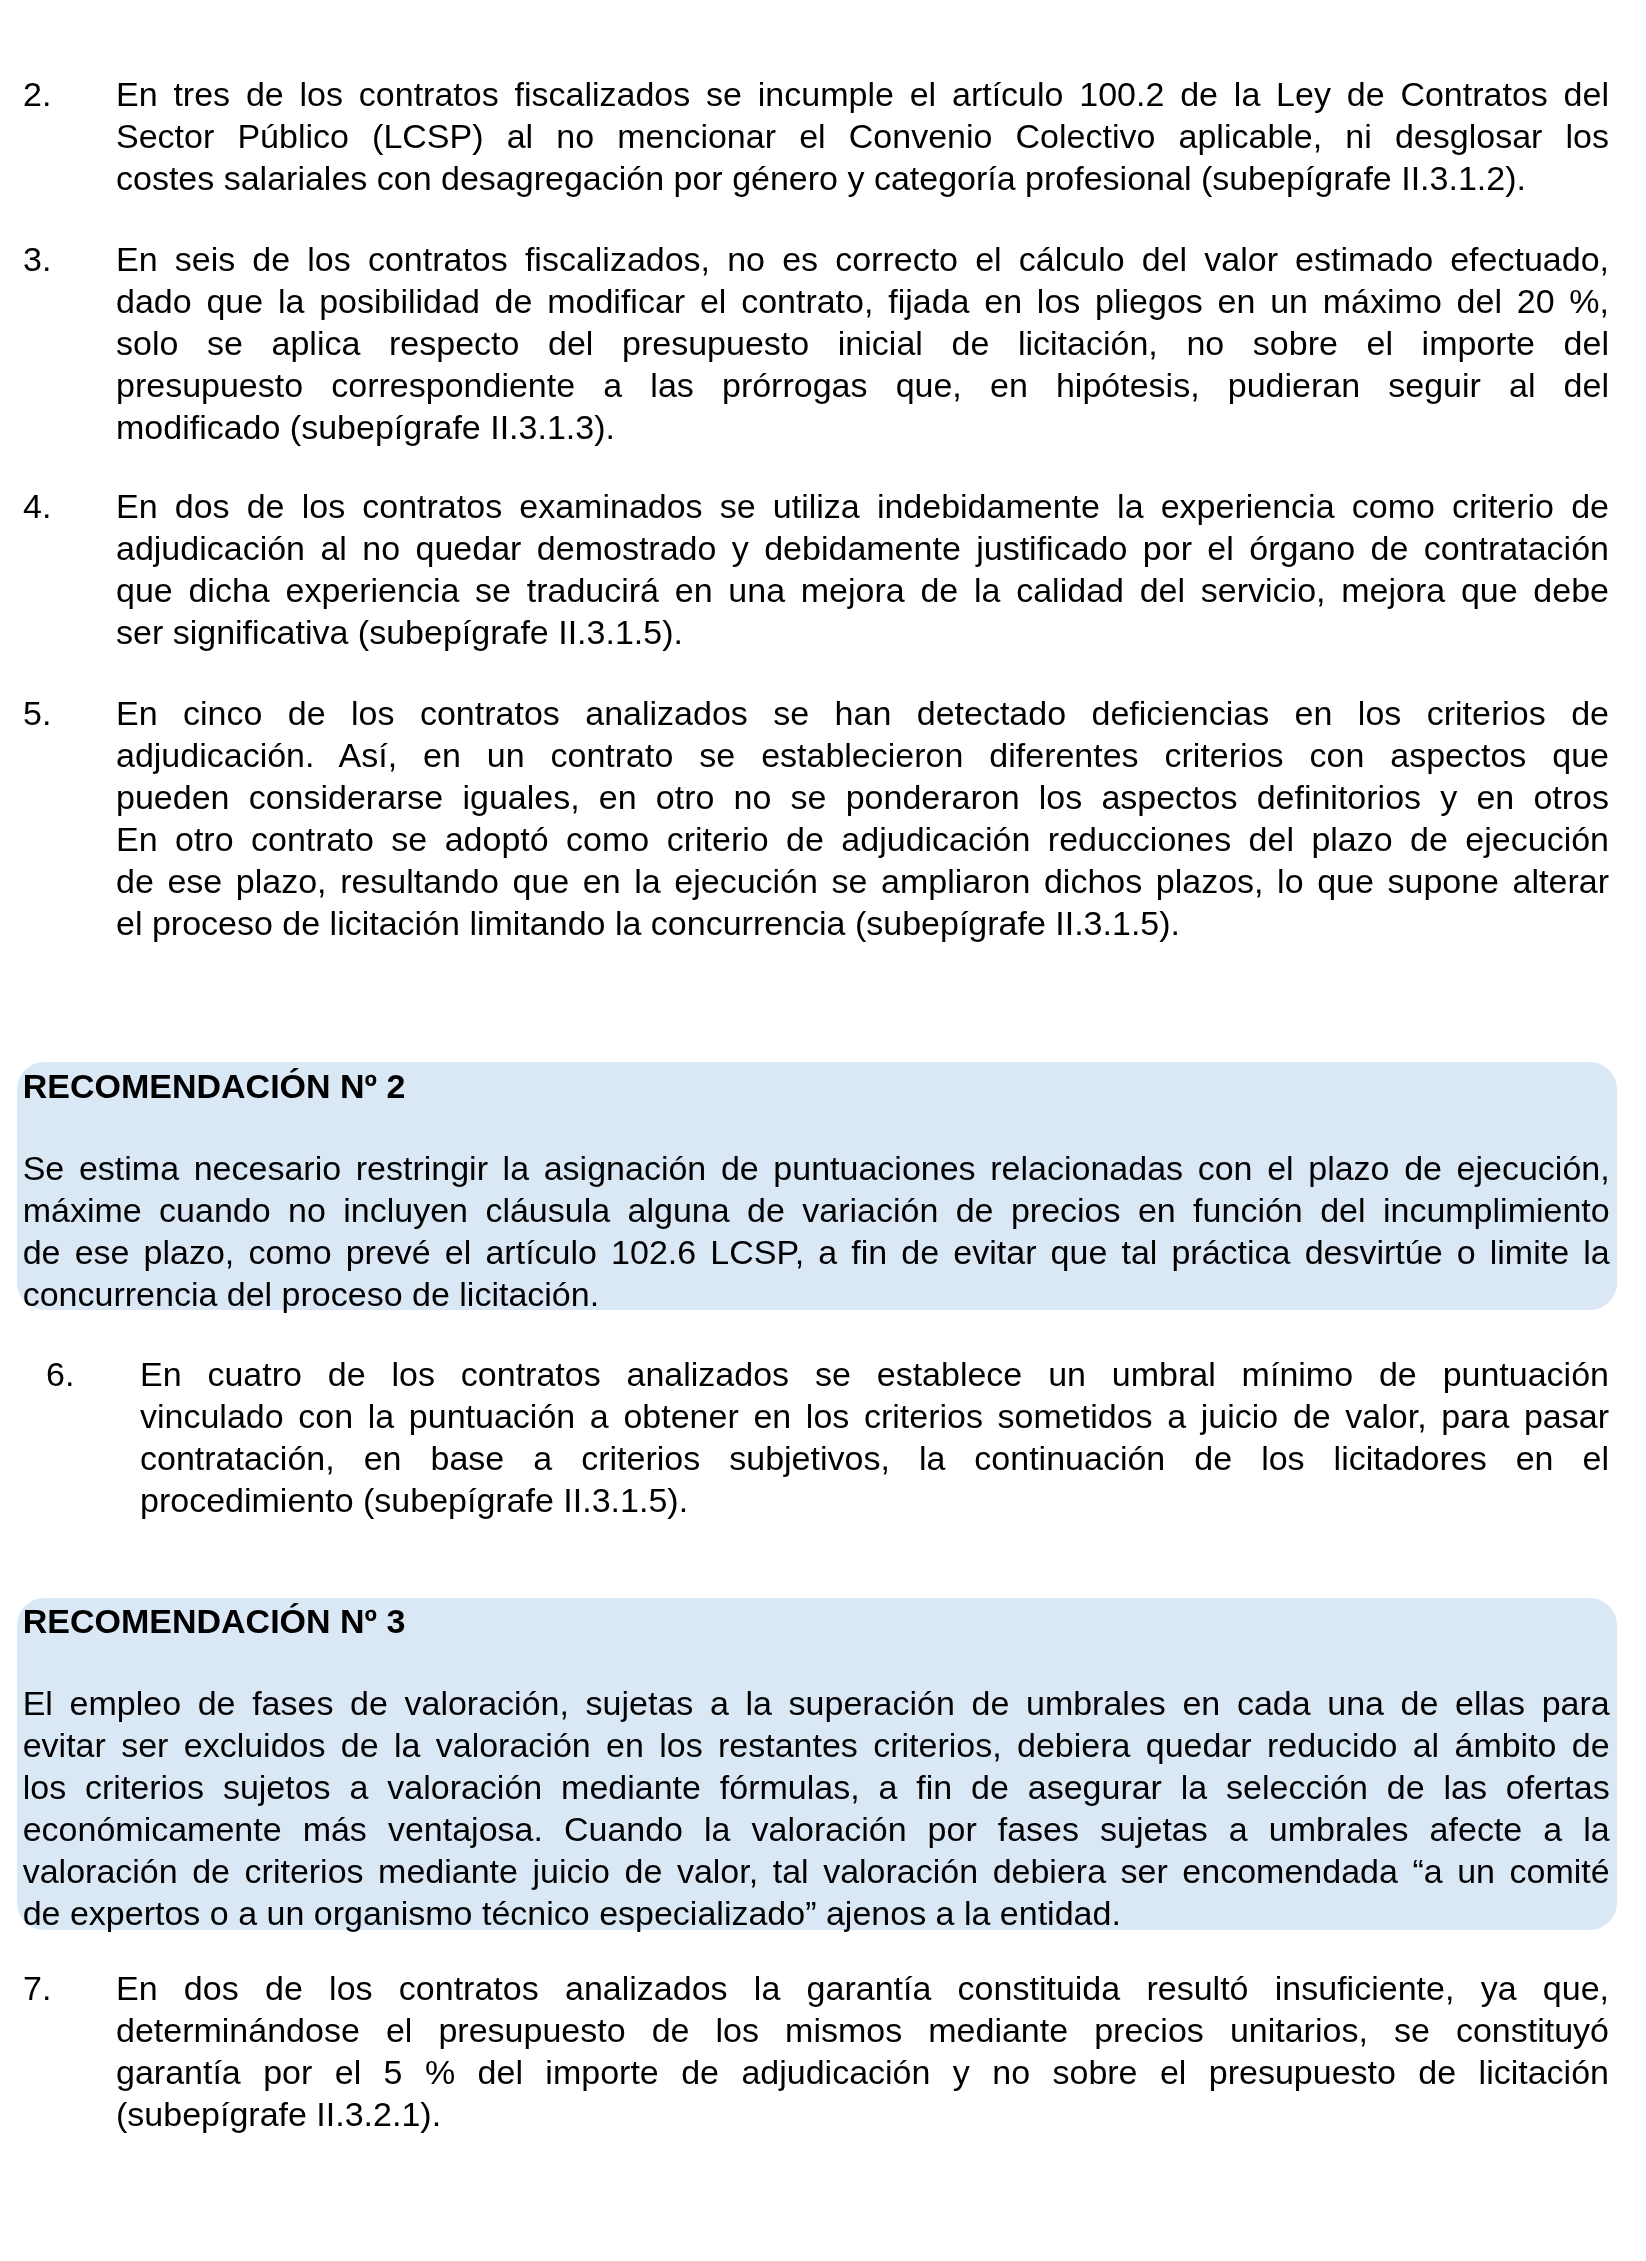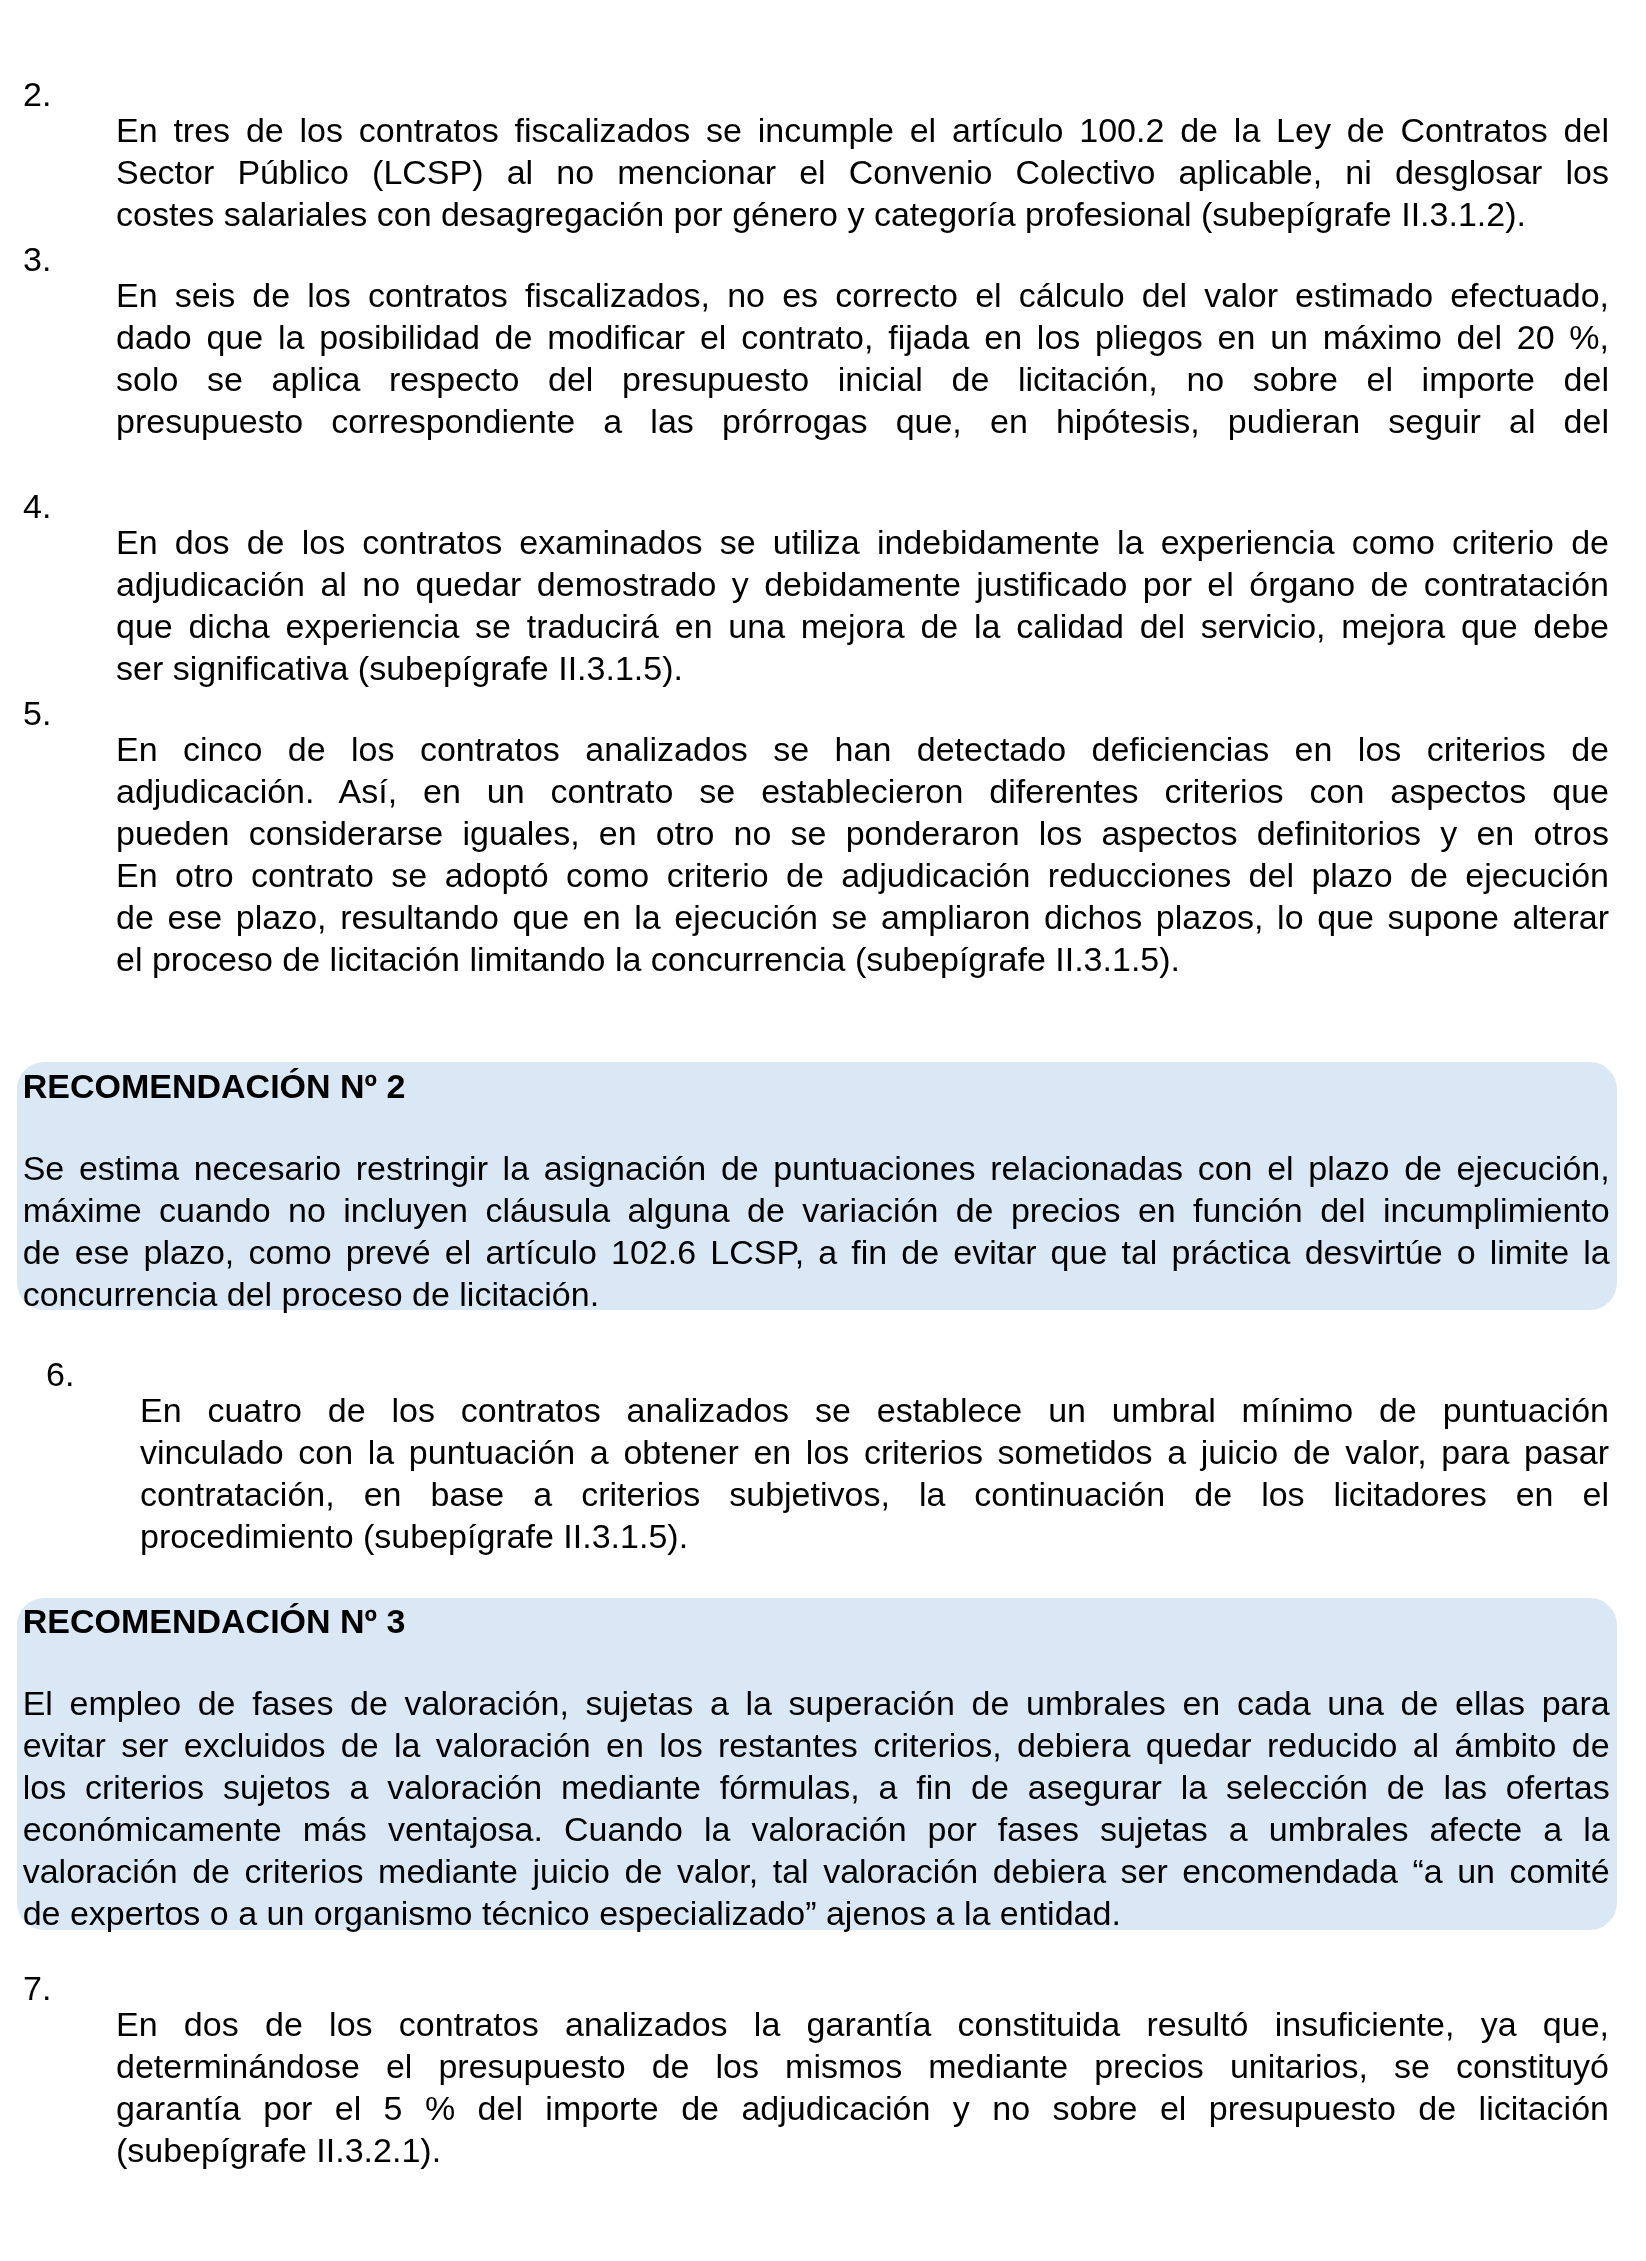--- a/index.html
+++ b/index.html
@@ -3,21 +3,21 @@
 <meta charset="utf-8">
 <style>
   html, body { margin: 0; padding: 0; }
   body {
     width: 1646px; height: 2261px; position: relative; overflow: hidden;
     background: #ffffff; color: #000000;
     font-family: "Liberation Sans", sans-serif;
     font-size: 34px;
   }
   .num { position: absolute; line-height: 42px; white-space: nowrap; }
-  .para { position: absolute; line-height: 42px; margin-top: 36px; }
+  .para { position: absolute; line-height: 42px; }
   .line {
     display: block; height: 42px; white-space: nowrap;
     text-align: justify; text-align-last: justify;
   }
   .line.last { text-align: left; text-align-last: left; }
   .box { position: absolute; left: 17px; width: 1600px; background: #dae8f6; border-radius: 27px; }
   .box-heading { position: absolute; left: 5.7px; font-weight: bold; line-height: 42px; white-space: nowrap; }
   .box-body { position: absolute; left: 5.7px; width: 1587px; line-height: 42px; }
 </style>
 </head>
@@ -29,20 +29,21 @@
   <span class="line">Sector Público (LCSP) al no mencionar el Convenio Colectivo aplicable, ni desglosar los</span>
   <span class="line last">costes salariales con desagregación por género y categoría profesional (subepígrafe II.3.1.2).</span>
 </div>
 
 <div class="num" style="left:23px; top:238px;">3.</div>
 <div class="para" style="left:116px; top:238px; width:1493px;">
   <span class="line">En seis de los contratos fiscalizados, no es correcto el cálculo del valor estimado efectuado,</span>
   <span class="line">dado que la posibilidad de modificar el contrato, fijada en los pliegos en un máximo del 20 %,</span>
   <span class="line">solo se aplica respecto del presupuesto inicial de licitación, no sobre el importe del</span>
   <span class="line">presupuesto correspondiente a las prórrogas que, en hipótesis, pudieran seguir al del</span>
+  <span class="line last">modificado (subepígrafe II.3.1.3).</span>
 </div>
 
 <div class="num" style="left:23px; top:485px;">4.</div>
 <div class="para" style="left:116px; top:485px; width:1493px;">
   <span class="line">En dos de los contratos examinados se utiliza indebidamente la experiencia como criterio de</span>
   <span class="line">adjudicación al no quedar demostrado y debidamente justificado por el órgano de contratación</span>
   <span class="line">que dicha experiencia se traducirá en una mejora de la calidad del servicio, mejora que debe</span>
   <span class="line last">ser significativa (subepígrafe II.3.1.5).</span>
 </div>
 

